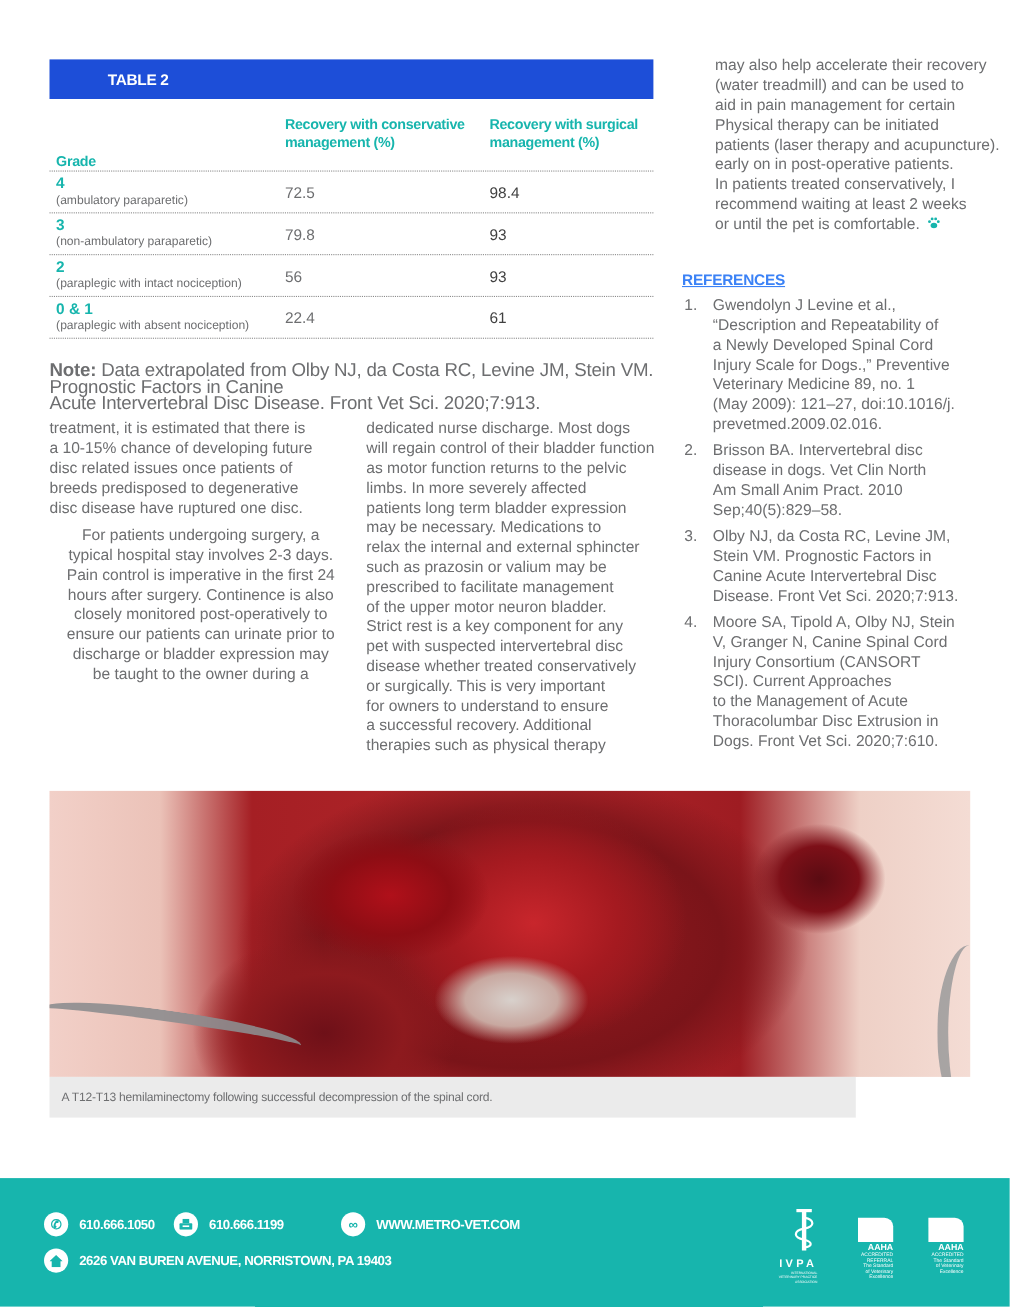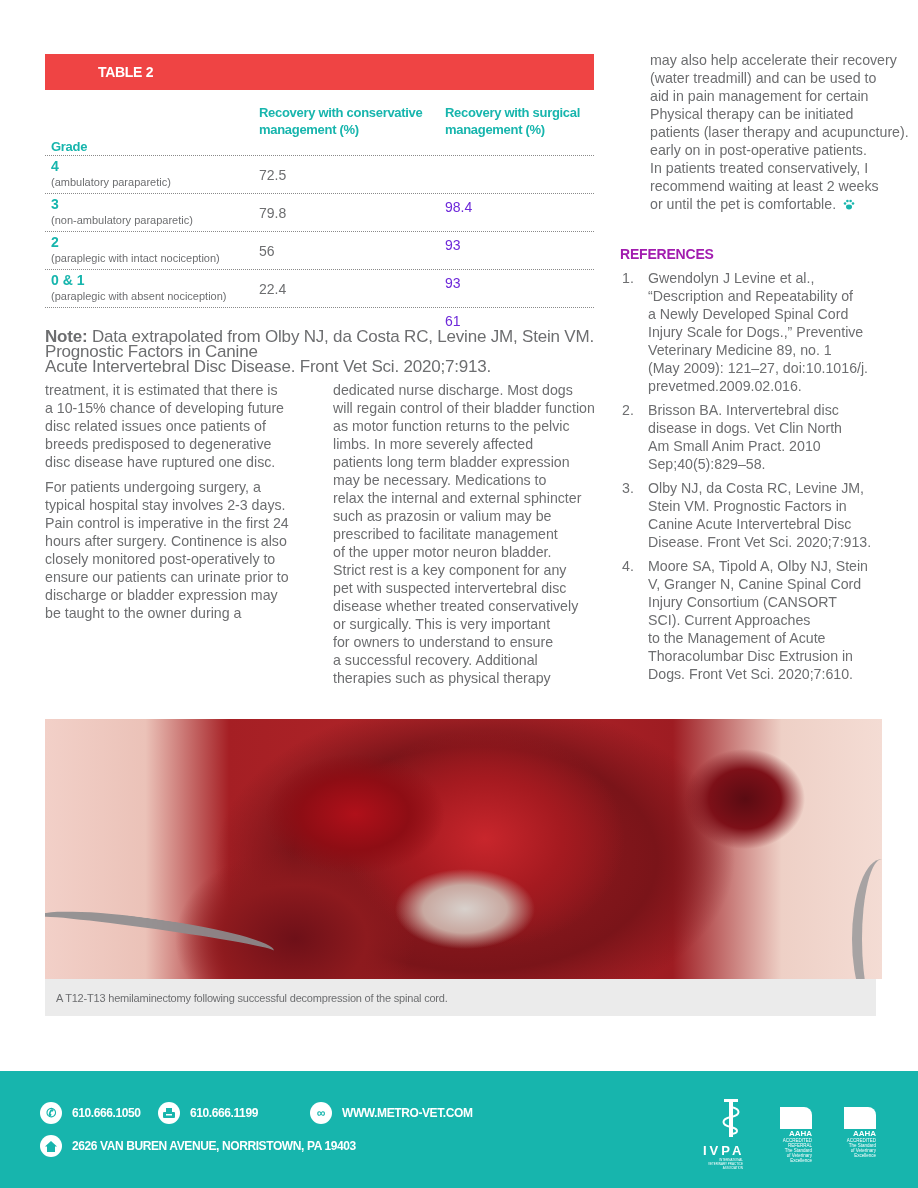--- a/index.html
+++ b/index.html
@@ -1,54 +1,54 @@
 <!DOCTYPE html>
 <html><head>
 <meta charset="utf-8">
 <style>
   * { box-sizing: border-box; margin: 0; padding: 0; }
   html, body { width: 918px; height: 1188px; background: #ffffff; overflow: hidden; }
   body { position: relative; font-family: "Liberation Sans", sans-serif; color: #6d6e70; }
 
   
   .table-wrap { position: absolute; left: 45px; top: 54px; width: 549px; }
-  .table-band { height: 36px; background: #ef4444; position: relative; }
+  .table-band { height: 36px; background: #1d4ed8; position: relative; }
   .table-band span { position: absolute; left: 53px; top: 10px; color: #fff; font-weight: bold; font-size: 14px; letter-spacing: -0.3px; }
   .thead { position: relative; height: 66px; border-bottom: 1px dotted #8a8a8a; }
   .thead .h { position: absolute; color: #17b5ad; font-weight: bold; font-size: 13px; line-height: 17px; letter-spacing: -0.3px; }
   .row { position: relative; height: 38px; border-bottom: 1px dotted #8a8a8a; }
   .row .grade { position: absolute; left: 6px; top: 3px; color: #17b5ad; font-weight: bold; font-size: 14px; line-height: 15px; }
   .row .desc { position: absolute; left: 6px; top: 20px; font-size: 11px; color: #6d6e70; white-space: nowrap; }
   .row .v1 { position: absolute; left: 214px; top: 11px; font-size: 14px; color: #6d6e70; }
-  .row .v2 { position: absolute; left: 400px; top: 11px; font-size: 14px; color: #6d28d9; margin-top: 32px; }
+  .row .v2 { position: absolute; left: 400px; top: 11px; font-size: 14px; color: #404040; }
   .note { position: absolute; left: 45px; top: 329px; width: 549px; font-size: 17px; line-height: 15px; color: #6d6e70; letter-spacing: -0.2px; }
   .note b { color: #6d6e70; }
 
   .col { position: absolute; font-size: 14.2px; line-height: 18px; color: #6d6e70; }
   .col p { white-space: nowrap; }
-  .heading { color: #a21caf; font-weight: bold; font-size: 14px; line-height: 17px; letter-spacing: -0.2px; }
+  .heading { color: #3b82f6; font-weight: bold; font-size: 14px; line-height: 17px; letter-spacing: -0.2px; text-decoration: underline; }
 
   .refs { position: absolute; left: 620px; top: 246px; width: 270px; }
   .ref { position: relative; padding-left: 28px; font-size: 14.2px; line-height: 18px; margin-bottom: 6px; color: #6d6e70; }
   .ref .num { position: absolute; left: 2px; top: 0; }
   .ref p { white-space: nowrap; }
 
   .photo { position: absolute; left: 45px; top: 719px; width: 837px; height: 260px; overflow: hidden;
     background:
       radial-gradient(ellipse 90px 60px at 310px 95px, #b0101a 0%, #8e0d14 60%, transparent 100%),
       radial-gradient(ellipse 70px 40px at 420px 190px, #d8d1cc 0%, #c8a8a0 60%, transparent 100%),
       radial-gradient(ellipse 60px 50px at 700px 80px, #5a0b12 0%, #7d1018 60%, transparent 100%),
       radial-gradient(ellipse 120px 90px at 250px 220px, #6e1018 0%, #8d1a1e 60%, transparent 100%),
       radial-gradient(ellipse 140px 110px at 440px 120px, #c8262c 0%, #a51a20 55%, transparent 100%),
       radial-gradient(ellipse 260px 160px at 430px 140px, #9a1b20 0%, #7a1419 70%, transparent 100%),
       linear-gradient(90deg, #f2d0c8 0%, #ebc2b8 12%, #a51f24 22%, #b2262a 50%, #9e1c22 75%, #eed0c6 88%, #f4dcd4 100%);
   }
   .photo .retractor-l { position: absolute; left: -10px; top: 200px; width: 240px; height: 30px; border-top: 10px solid #8d8d8f; border-radius: 50% 50% 0 0; transform: rotate(8deg); opacity: .9; }
   .photo .retractor-r { position: absolute; right: -30px; top: 140px; width: 60px; height: 160px; border-left: 10px solid #9a9a9c; border-radius: 50% 0 0 50%; opacity: .85; }
-  .caption { position: absolute; left: 45px; top: 979px; width: 831px; height: 37px; background: #ebebeb; font-size: 11px; color: #6d6e70; padding: 13px 0 0 11px; letter-spacing: -0.2px; }
+  .caption { position: absolute; left: 45px; top: 979px; width: 733px; height: 37px; background: #ebebeb; font-size: 11px; color: #6d6e70; padding: 13px 0 0 11px; letter-spacing: -0.2px; }
 
   .footer { position: absolute; left: 0; top: 1071px; width: 918px; height: 117px; background: #17b5ad; }
   .fitem { position: absolute; display: flex; align-items: center; color: #fff; font-weight: bold; font-size: 12px; letter-spacing: -0.4px; }
   .ficon { width: 22px; height: 22px; border-radius: 50%; background: #fff; color: #17b5ad; display: flex; align-items: center; justify-content: center; font-size: 12px; margin-right: 10px; font-weight: bold; }
   .logo { position: absolute; color: #fff; text-align: right; }
   .aaha { width: 32px; }
   .aaha .blk { width: 32px; height: 22px; background: #fff; border-radius: 0 8px 0 0; }
   .aaha .t { font-size: 8px; font-weight: bold; line-height: 9px; }
   .aaha .s { font-size: 4.5px; line-height: 5px; }
 </style>
@@ -99,21 +99,21 @@
   <div><b>Note:</b><span> Data extrapolated from Olby NJ, da Costa RC, Levine JM, Stein VM. Prognostic Factors in Canine</span></div>
   <div>Acute Intervertebral Disc Disease. Front Vet Sci. 2020;7:913.</div>
 </div>
 
 <div class="col" style="left:45px; top:381px; width:275px;">
   <p>treatment, it is estimated that there is</p>
   <p>a 10-15% chance of developing future</p>
   <p>disc related issues once patients of</p>
   <p>breeds predisposed to degenerative</p>
   <p>disc disease have ruptured one disc.</p>
-  <div style="margin-top:7px;">
+  <div style="margin-top:7px;text-align:center;">
     <p>For patients undergoing surgery, a</p>
     <p>typical hospital stay involves 2-3 days.</p>
     <p>Pain control is imperative in the first 24</p>
     <p>hours after surgery. Continence is also</p>
     <p>closely monitored post-operatively to</p>
     <p>ensure our patients can urinate prior to</p>
     <p>discharge or bladder expression may</p>
     <p>be taught to the owner during a</p>
   </div>
 </div>
@@ -231,21 +231,21 @@
     </span>
     <span>2626 VAN BUREN AVENUE, NORRISTOWN, PA 19403</span>
   </div>
 
   <div class="logo" style="left:703px; top:28px; width:40px;">
     <svg width="24" height="38" viewBox="0 0 24 38">
       <rect x="10" y="0" width="4" height="38" fill="#fff"></rect>
       <rect x="5" y="0" width="14" height="3" fill="#fff"></rect>
       <path d="M12 8 C22 10, 22 16, 12 18 C2 20, 2 26, 12 28 C20 30, 20 34, 12 35" stroke="#fff" stroke-width="2" fill="none"></path>
     </svg>
-    <div style="font-size:13px; font-weight:bold; letter-spacing:3px; margin-top:2px;">IVPA</div>
+    <div style="font-size:10px; font-weight:bold; letter-spacing:3px; margin-top:2px;">IVPA</div>
     <div style="font-size:3px; line-height:4px;">INTERNATIONAL VETERINARY PRACTICE ASSOCIATION</div>
   </div>
   <div class="logo aaha" style="left:780px; top:36px;">
     <div class="blk"></div>
     <div class="t">AAHA</div>
     <div class="s">ACCREDITED</div>
     <div class="s">REFERRAL</div>
     <div class="s">The Standard of Veterinary Excellence</div>
   </div>
   <div class="logo aaha" style="left:844px; top:36px;">

